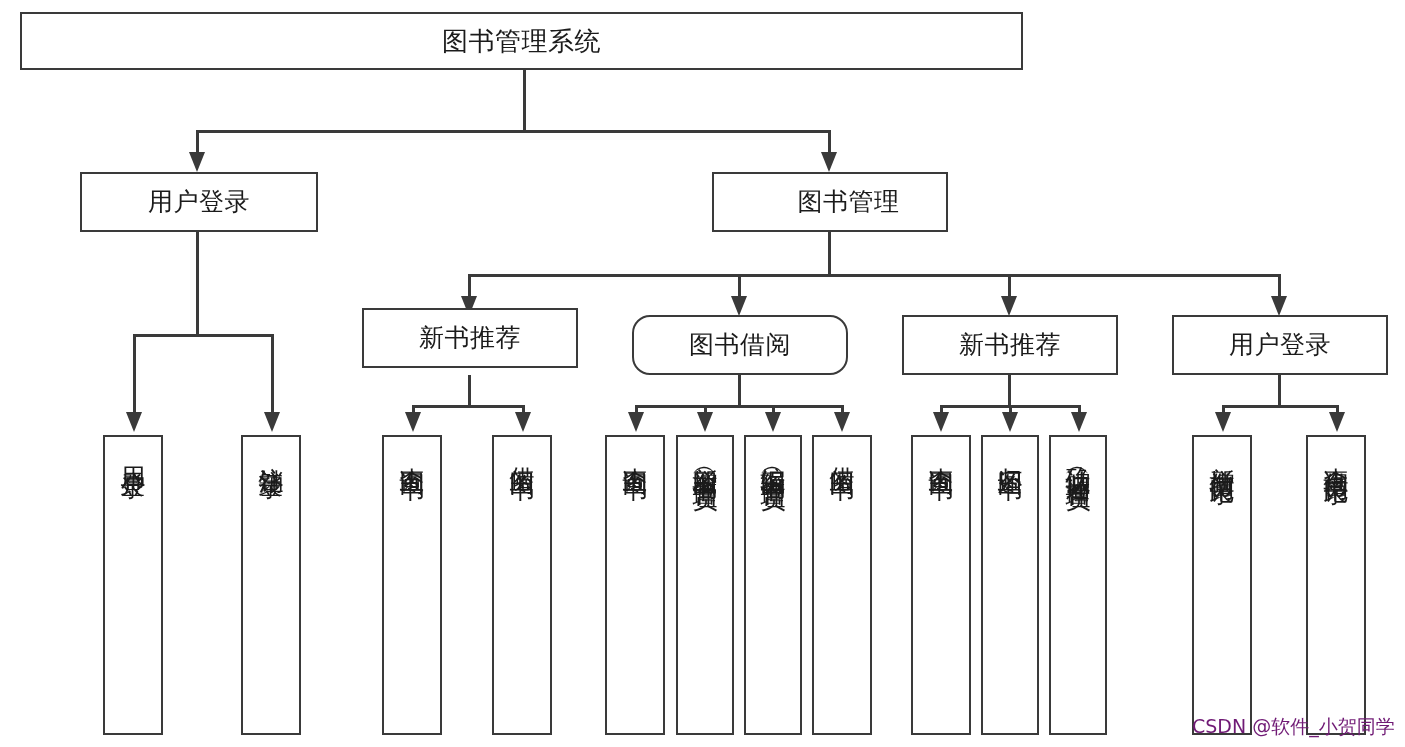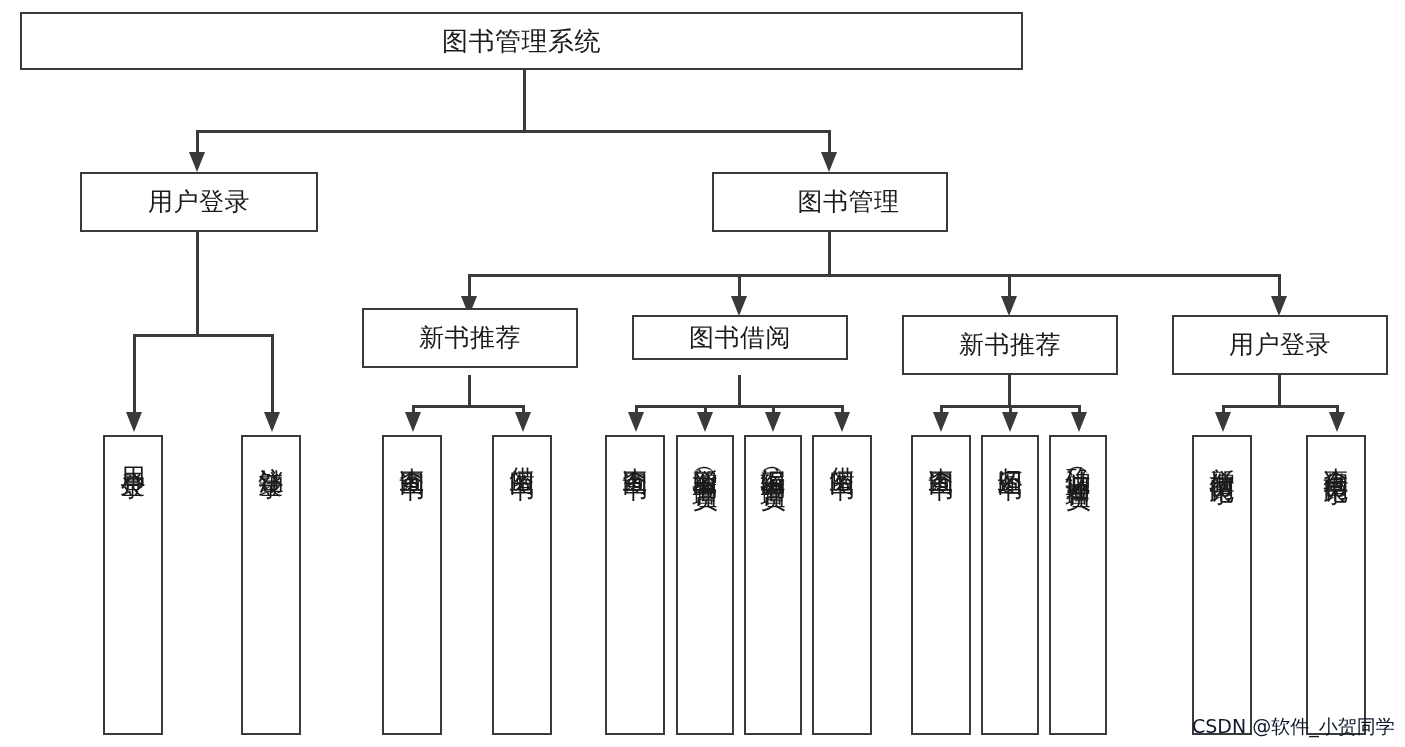--- a/index.html
+++ b/index.html
@@ -68,21 +68,21 @@
     position: absolute;
     width: 0;
     height: 0;
     border-left: 8px solid transparent;
     border-right: 8px solid transparent;
     border-top: 20px solid #3a3a3a;
   }
   
   #watermark {
     position: absolute;
-    color: #0f172a;
+    color: #701a75;
     font-size: 19px;
     white-space: nowrap;
     user-select: none;
     pointer-events: none;
   }
 </style>
 </head>
 <body>
 
 <div id="canvas">
@@ -126,21 +126,21 @@
 
   <div class="line vline" style="left:1008px; top:274px; height:28px;"></div>
   <div class="arrow" style="left:1001px; top:296px;"></div>
 
   <div class="line vline" style="left:1278px; top:274px; height:28px;"></div>
   <div class="arrow" style="left:1271px; top:296px;"></div>
 
   <div class="node horiz" style="left:362px; top:308px; width:216px; height:60px;">
     <span class="label">新书推荐</span>
   </div>
-  <div class="node horiz" style="left:632px; top:315px; width:216px; height:45px;">
+  <div class="node horiz" style="left:632px; top:315px; width:216px; height:60px;border-radius:18px;">
     <span class="label">图书借阅</span>
   </div>
   <div class="node horiz" style="left:902px; top:315px; width:216px; height:60px;">
     <span class="label">新书推荐</span>
   </div>
   <div class="node horiz" style="left:1172px; top:315px; width:216px; height:60px;">
     <span class="label">用户登录</span>
   </div>
 
   <div class="line vline" style="left:468px; top:375px; height:32px;"></div>

